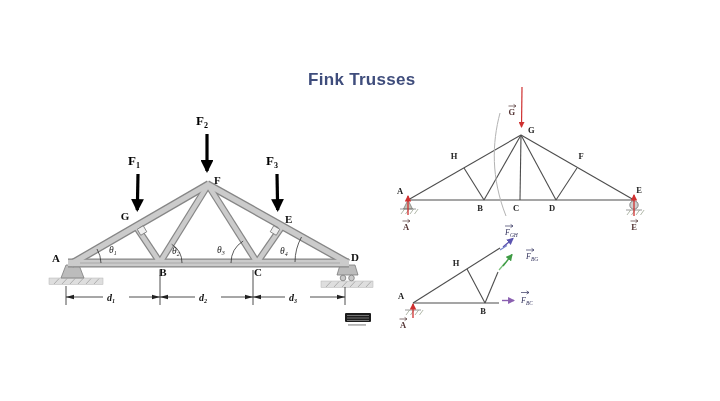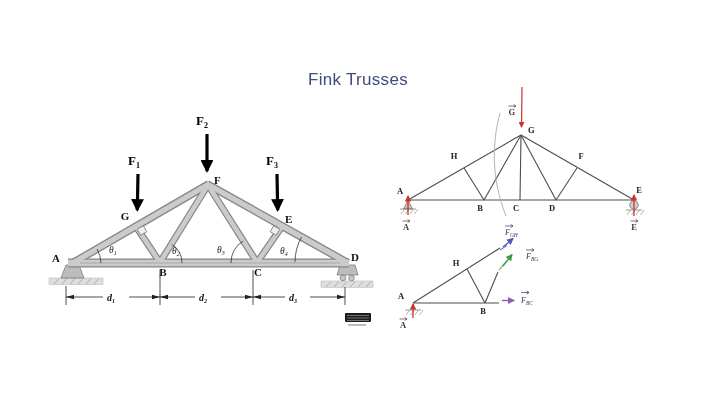--- a/index.html
+++ b/index.html
@@ -1,19 +1,19 @@
 <!DOCTYPE html>
 <html><head>
 <meta charset="utf-8">
 <style>
   html,body{margin:0;padding:0}
   body{width:720px;height:401px;background:#ffffff;position:relative;overflow:hidden;
        font-family:"Liberation Sans",sans-serif}
   .abs{position:absolute}
-  #title{left:308px;top:70px;font-size:17px;font-weight:400;letter-spacing:.3px;color:#3f4d7c}
+  #title{left:308px;top:70px;font-size:17px;font-weight:700;letter-spacing:.3px;color:#3f4d7c}
   svg{position:absolute;overflow:visible}
   svg text{font-family:"Liberation Serif",serif}
   .nl{font-weight:bold;font-size:11px;fill:#111}
   .nl2{font-weight:bold;font-size:8.5px;fill:#222}
   .fl{font-weight:bold;font-size:13px;fill:#000}
   .al{font-style:italic;font-size:9.5px;fill:#222}
   .dl{font-weight:bold;font-style:italic;font-size:10px;fill:#111}
   .vl{font-weight:bold;font-size:8.5px;fill:#553636}
   .ml{font-style:italic;font-size:8px;fill:#34345e}
   .sub8{font-size:8px}

